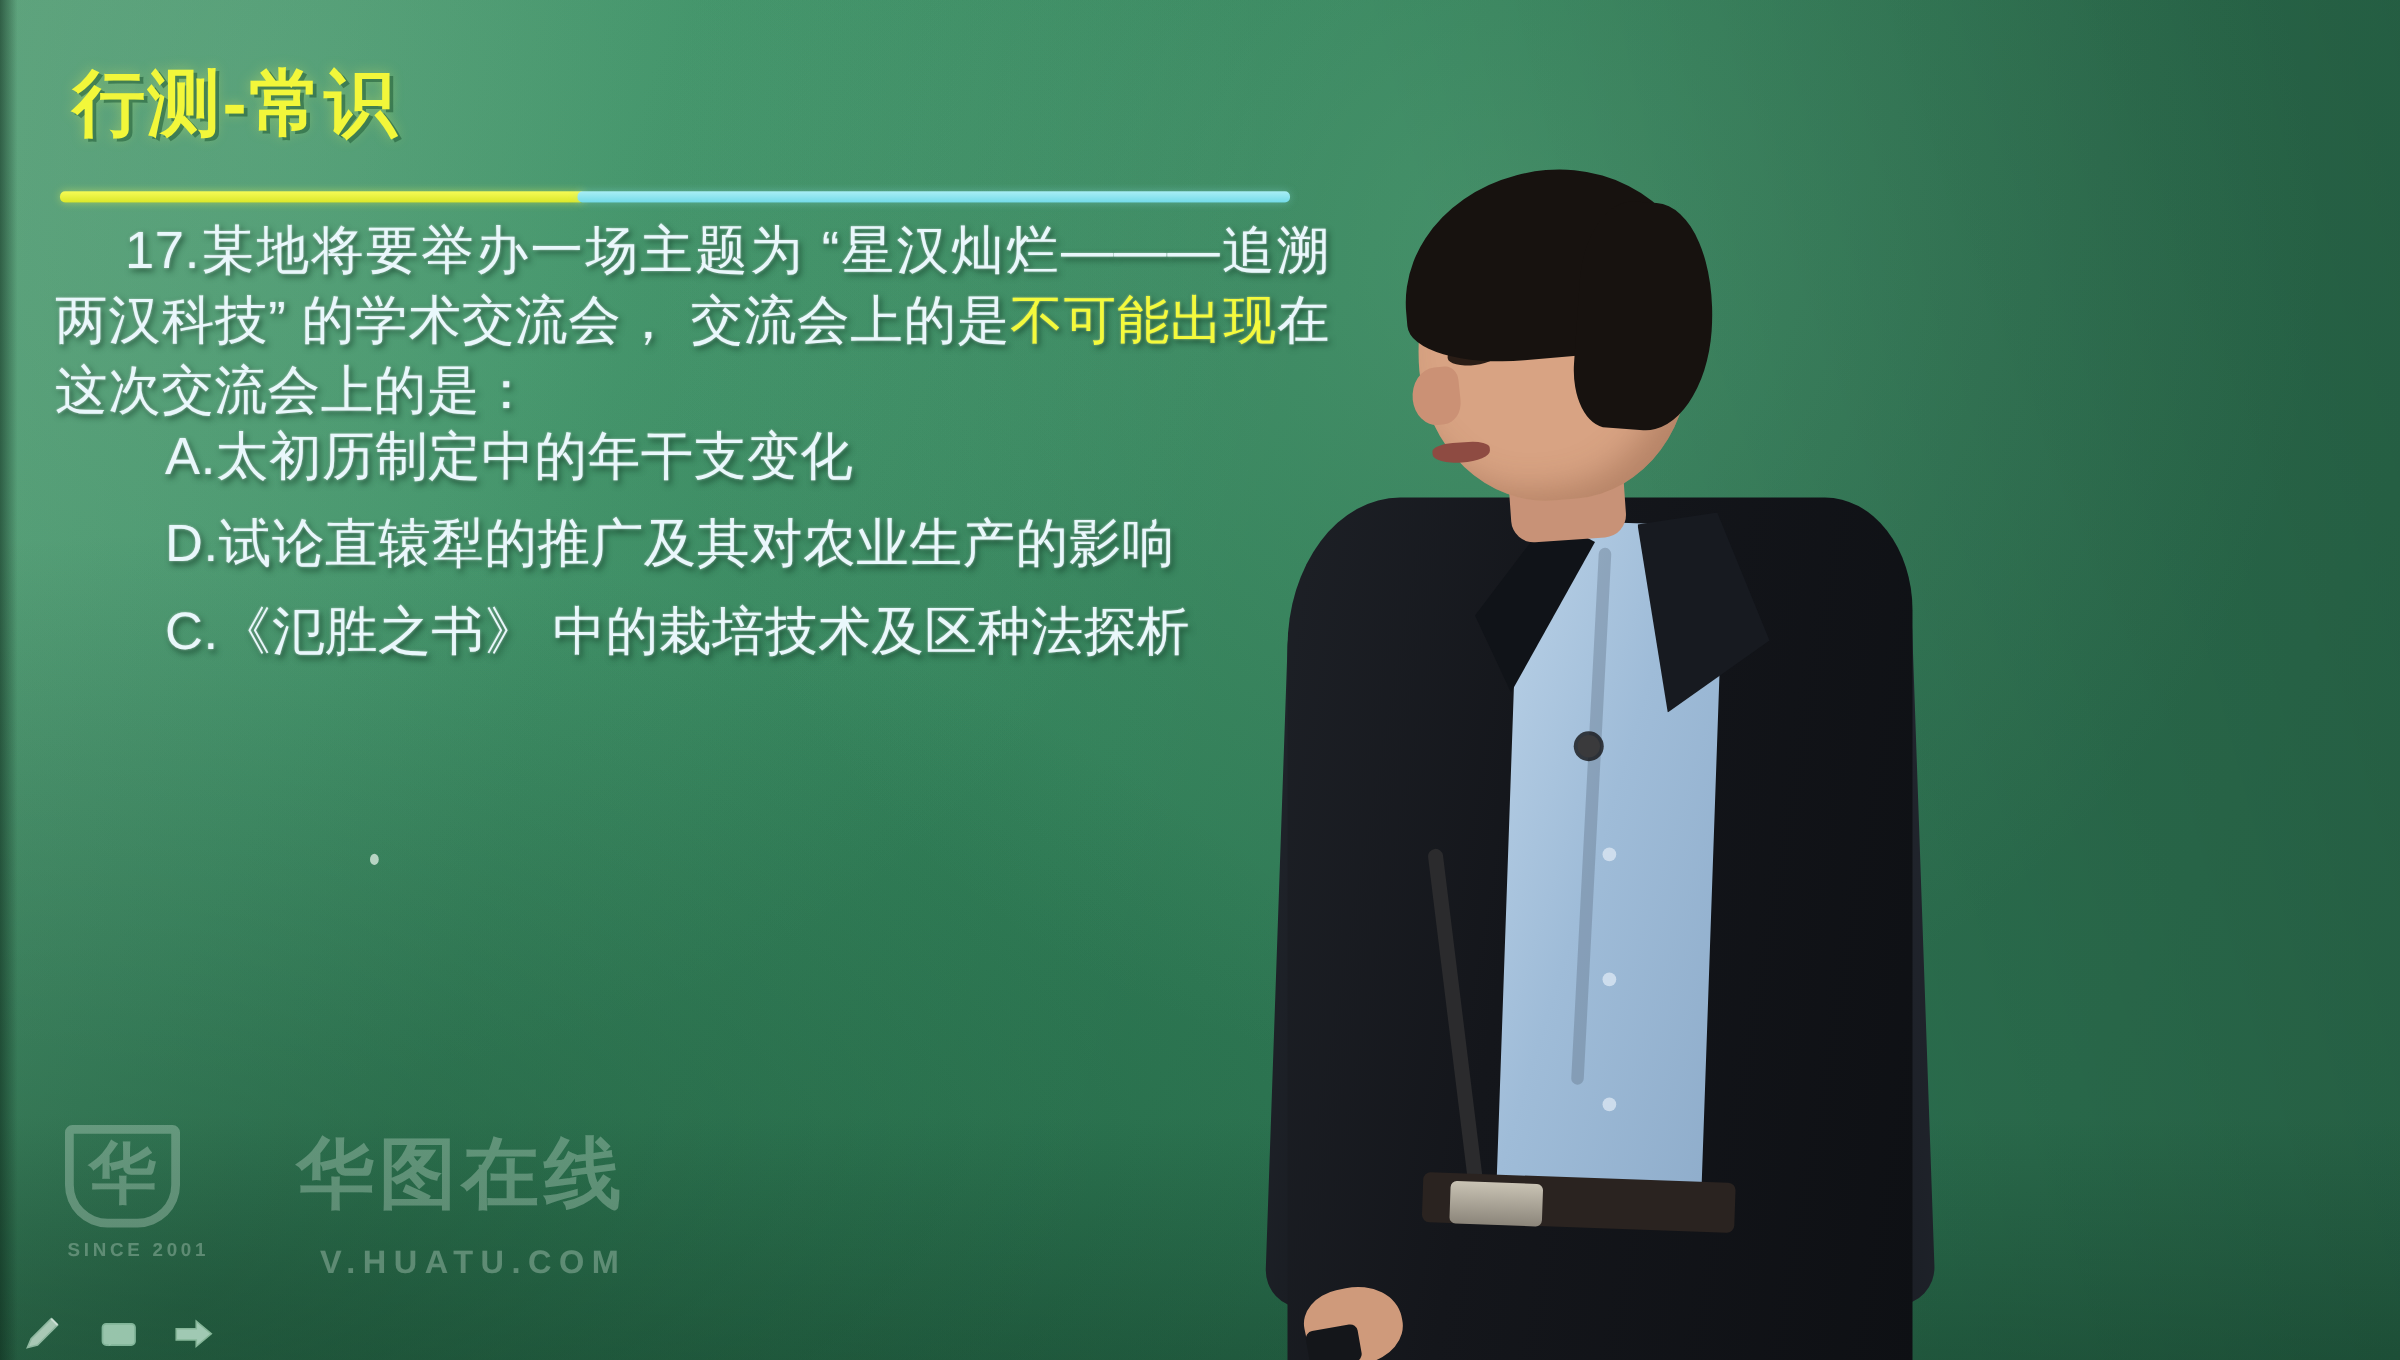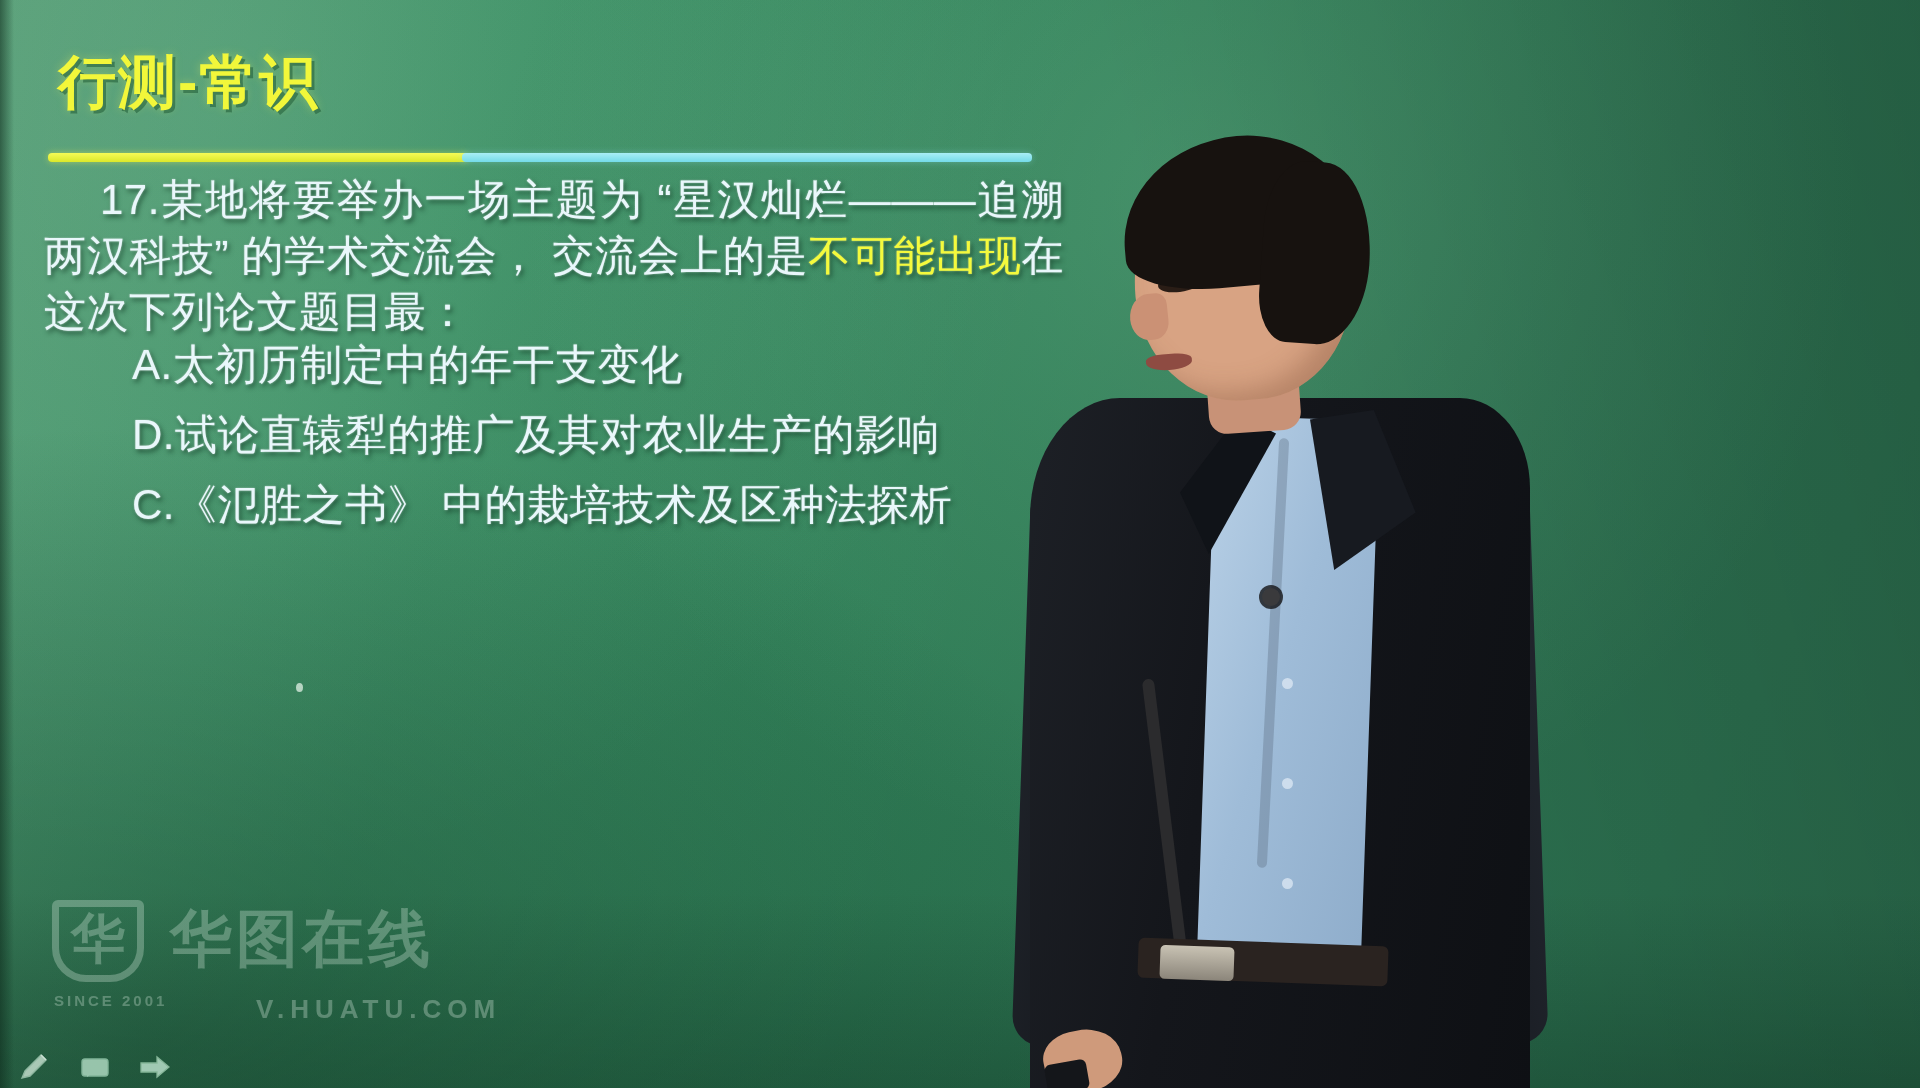--- a/index.html
+++ b/index.html
@@ -140,21 +140,21 @@
     font-size:54px; font-weight:bold; color:#dff0e4;
     font-family:"DejaVu Sans", sans-serif;
     line-height:66px;
   }
   .wm-since {
     position:absolute; left:2px; top:92px;
     font-size:15px; letter-spacing:3px; color:#dff0e4;
     font-weight:bold;
     white-space:nowrap;
   }
-  .wm-right { padding-top:4px; }
+  .wm-right { padding-top:4px;text-align:right; }
   .wm-cn {
     font-size:62px; font-weight:bold; color:#dff0e4;
     letter-spacing:4px; line-height:70px;
     font-family:"DejaVu Sans", sans-serif;
     white-space:nowrap;
   }
   .wm-url {
     margin-top:20px; margin-left:86px;
     font-size:26px; font-weight:bold; letter-spacing:6px;
     color:#e7f4eb;
@@ -333,21 +333,21 @@
   <div class="edge-strip"></div>
 
   <div id="slide">
 
     <div class="slide-title">行测-常识</div>
 
     <div class="rule rule-yellow"></div>
     <div class="rule rule-cyan"></div>
 
     <div class="qtext">
-      <span class="indent"></span><span>17.某地将要举办一场主题为 “星汉灿烂———追溯两</span><span>汉科技” 的学术交流会， 交流会上的是</span><span class="hl">不可能出现</span><span>在这次</span><span>下列论文题目最：</span>
+      <span class="indent"></span><span>17.某地将要举办一场主题为 “星汉灿烂———追溯两</span><span>汉科技” 的学术交流会， 交流会上的是</span><span class="hl">不可能出现</span><span>在这次</span><span>交流会上的是：</span>
     </div>
 
     <div class="options">
       <div class="option">A.太初历制定中的年干支变化</div>
       <div class="option">D.试论直辕犁的推广及其对农业生产的影响</div>
       <div class="option">C.《氾胜之书》 中的栽培技术及区种法探析</div>
     </div>
 
     <div class="pointer-dot"></div>
   </div>

